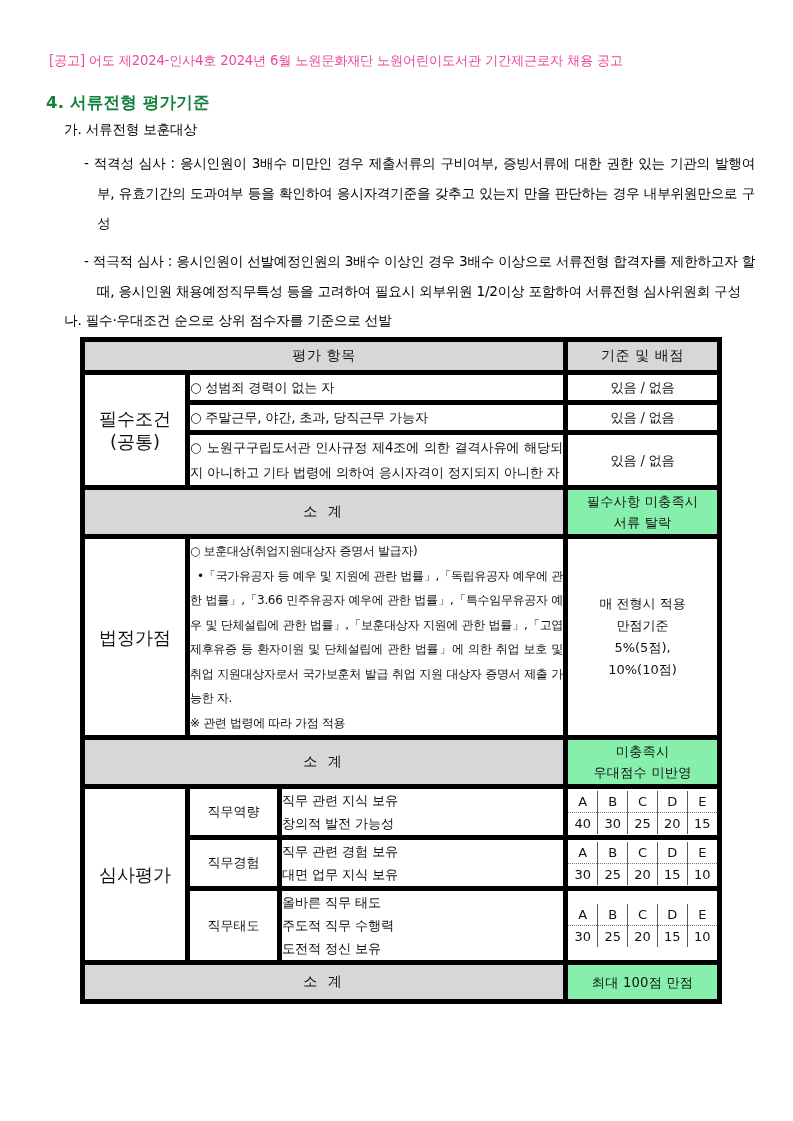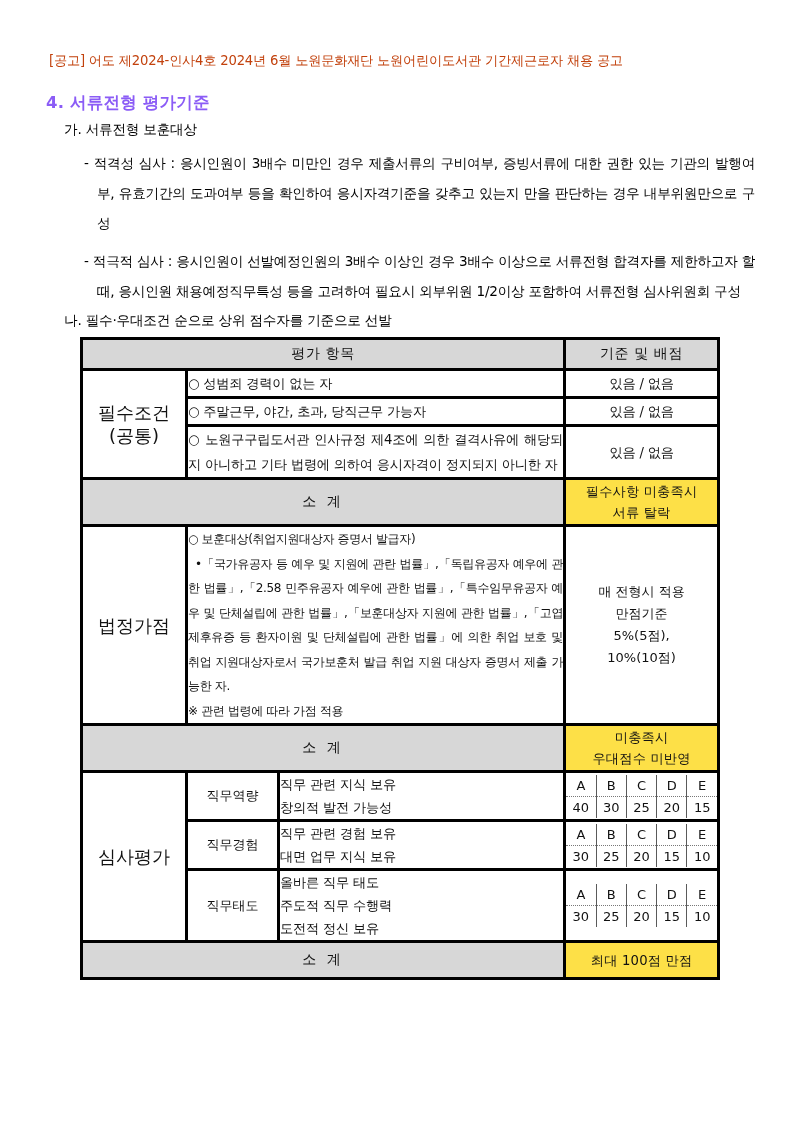--- a/index.html
+++ b/index.html
@@ -22,30 +22,30 @@
     width: 793px;
     height: 1121px;
   }
   .doc-header {
     position: absolute;
     left: 49px;
     top: 52px;
     font-size: 13.2px;
     letter-spacing: -0.2px;
     white-space: nowrap;
-    color: #c2410c;
+    color: #ec4899;
   }
   .section-title {
     position: absolute;
     left: 46px;
     top: 92px;
     font-size: 16.5px;
     font-weight: bold;
     letter-spacing: 0.2px;
-    color: #8b5cf6;
+    color: #15803d;
   }
   .para-block {
     position: absolute;
     left: 64px;
     top: 119px;
     width: 700px;
   }
   .lvl1 {
     font-size: 13.6px;
     line-height: 21px;
@@ -78,21 +78,21 @@
     top: 337px;
     width: 637px;
   }
   table.eval {
     border-collapse: collapse;
     width: 637px;
     table-layout: fixed;
     font-size: 13px;
   }
   table.eval td, table.eval th {
-    border: 3px solid #000000;
+    border: 5px solid #000000;
     padding: 0;
     vertical-align: middle;
     font-weight: normal;
     color: #111;
   }
   .hdr {
     background: #d7d7d7;
     text-align: center;
     font-weight: bold;
     font-size: 14px;
@@ -135,21 +135,21 @@
   .legal-txt p.note { text-indent: 0; }
   .subtotal {
     background: #d7d7d7;
     text-align: center;
     font-weight: bold;
     font-size: 14px;
     letter-spacing: 3px;
     height: 44px;
   }
   .subtotal-r {
-    background: #fde047;
+    background: #86efac;
     text-align: center;
     font-weight: bold;
     font-size: 13.2px;
     line-height: 21px;
     letter-spacing: 0.2px;
   }
   .subtotal-r span { display: block; }
   .crit-lines span { display: block; }
 
   
@@ -234,21 +234,21 @@
           <td class="subtotal-r">
             <span>필수사항 미충족시</span>
             <span>서류 탈락</span>
           </td>
         </tr>
 
         <tr>
           <td class="cellname">법정가점</td>
           <td colspan="2" class="legal-txt">
             <p>○ 보훈대상(취업지원대상자 증명서 발급자)</p>
-            <p class="bullet">•「국가유공자 등 예우 및 지원에 관란 법률」,「독립유공자 예우에 관한 법률」,「2.58 민주유공자 예우에 관한 법률」,「특수임무유공자 예우 및 단체설립에 관한 법률」,「보훈대상자 지원에 관한 법률」,「고엽제후유증 등 환자이원 및 단체설립에 관한 법률」에 의한 취업 보호 및 취업 지원대상자로서 국가보훈처 발급 취업 지원 대상자 증명서 제출 가능한 자.</p>
+            <p class="bullet">•「국가유공자 등 예우 및 지원에 관란 법률」,「독립유공자 예우에 관한 법률」,「3.66 민주유공자 예우에 관한 법률」,「특수임무유공자 예우 및 단체설립에 관한 법률」,「보훈대상자 지원에 관한 법률」,「고엽제후유증 등 환자이원 및 단체설립에 관한 법률」에 의한 취업 보호 및 취업 지원대상자로서 국가보훈처 발급 취업 지원 대상자 증명서 제출 가능한 자.</p>
             <p class="note">※ 관련 법령에 따라 가점 적용</p>
           </td>
           <td class="crit crit-lines">
             <span>매 전형시 적용</span>
             <span>만점기준</span>
             <span>5%(5점),</span>
             <span>10%(10점)</span>
           </td>
         </tr>
 

